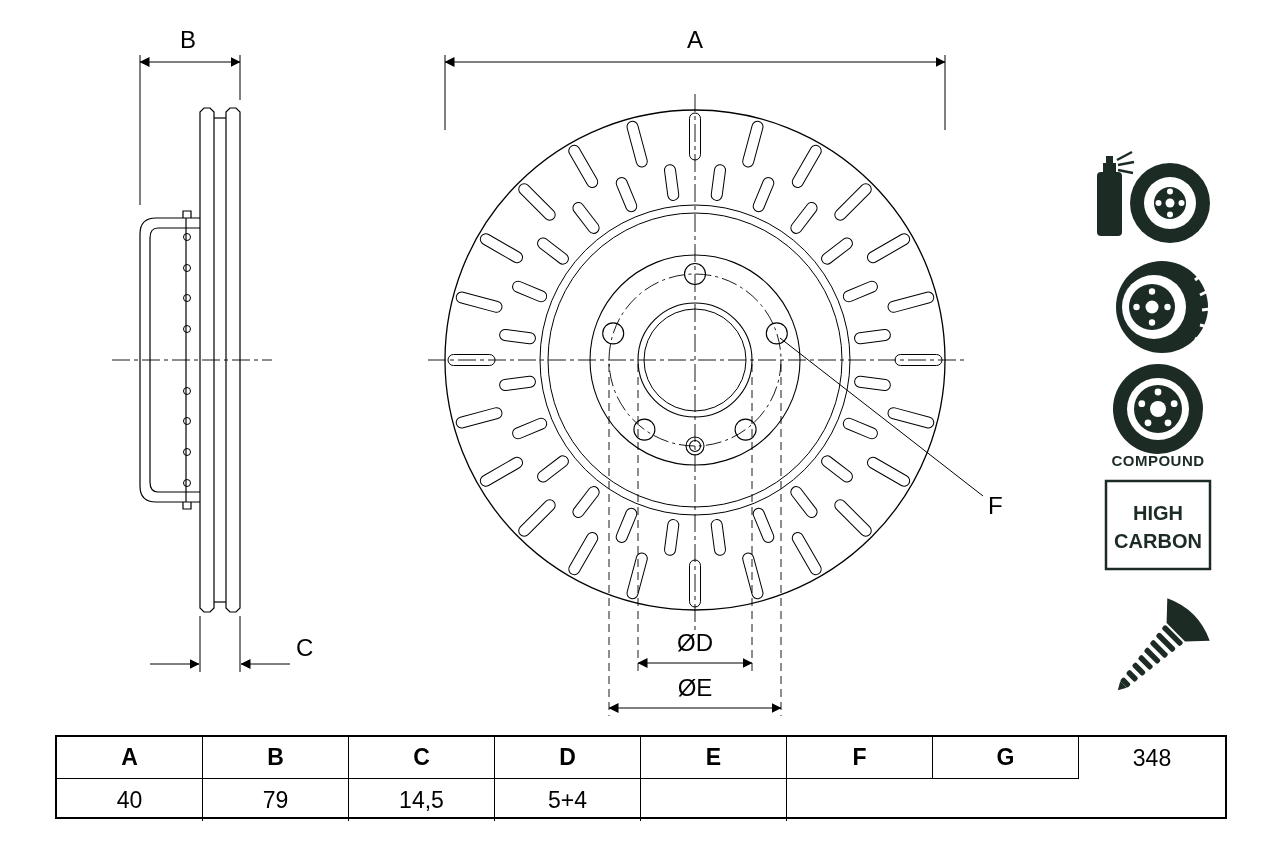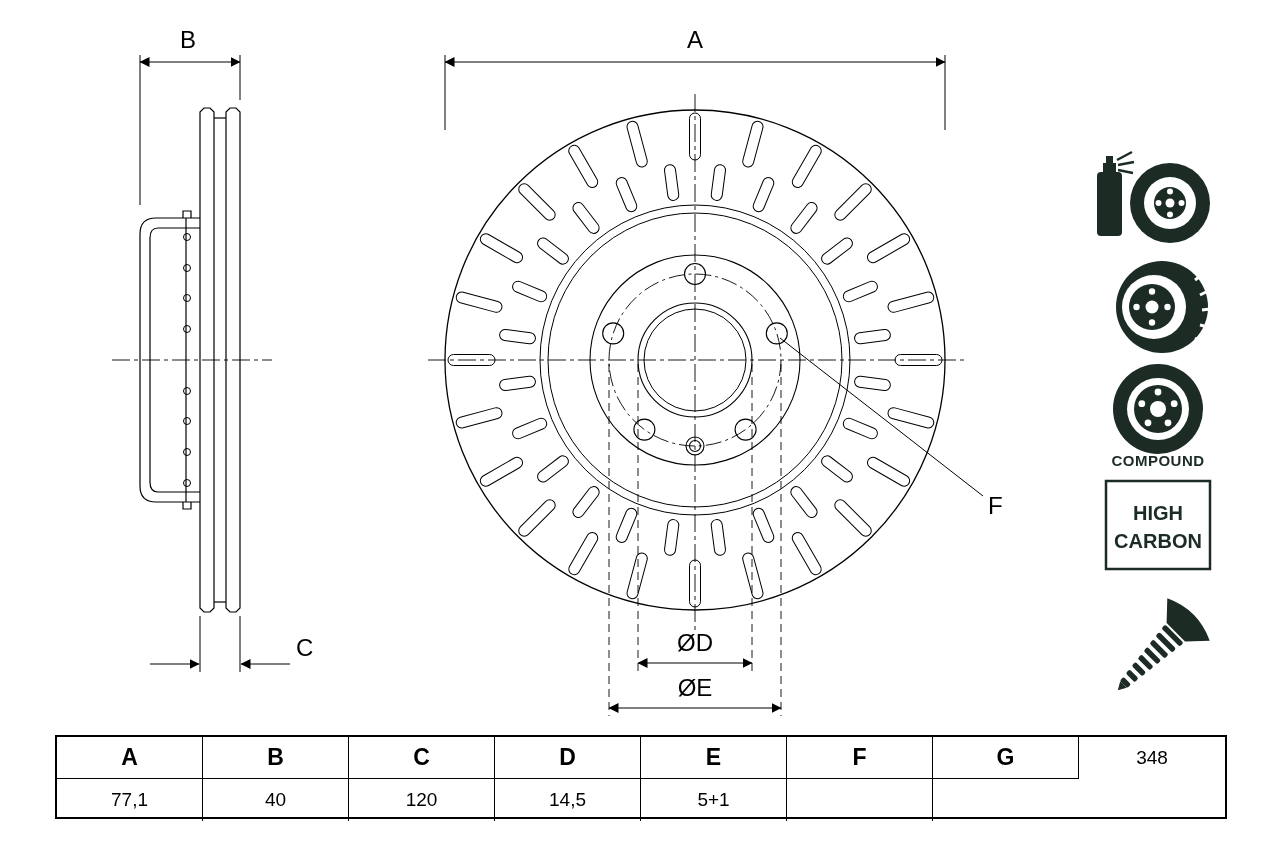--- a/index.html
+++ b/index.html
@@ -10,21 +10,21 @@
   .icon-text{font-weight:bold;fill:#1c2b24;}
   
   .spec-table{position:absolute;left:55px;top:735px;width:1172px;height:84px;
       display:grid;grid-template-columns:repeat(8,1fr);grid-template-rows:42px 42px;
       border:2px solid #000;box-sizing:border-box;background:#fff;}
   .spec-table .cell{border-right:1.5px solid #000;border-bottom:1.5px solid #000;
       display:flex;align-items:center;justify-content:center;color:#000;box-sizing:border-box;}
   .spec-table .cell:nth-child(8n){border-right:none;}
   .spec-table .cell.last-row{border-bottom:none;}
   .spec-table .head{font-weight:bold;font-size:23px;}
-  .spec-table .val{font-size:19px;}
+  .spec-table .val{font-size:23px;}
 </style>
 </head>
 <body>
 
 <div id="page">
 
   <svg width="1280" height="730" viewBox="0 0 1280 730">
     <defs>
       <marker id="arr" viewBox="0 0 10 10" refX="9.5" refY="5" markerWidth="10" markerHeight="10" orient="auto-start-reverse">
         <path d="M0,0 L10,5 L0,10 Z" fill="#000"></path>
@@ -238,21 +238,20 @@
   
   <div class="spec-table">
     <div class="cell head">A</div>
     <div class="cell head">B</div>
     <div class="cell head">C</div>
     <div class="cell head">D</div>
     <div class="cell head">E</div>
     <div class="cell head">F</div>
     <div class="cell head">G</div>
     <div class="cell val last-row">348</div>
-    <div class="cell val last-row">77,1</div>
     <div class="cell val last-row">40</div>
-    <div class="cell val last-row">120</div>
+    <div class="cell val last-row">79</div>
     <div class="cell val last-row">14,5</div>
-    <div class="cell val last-row">5+1</div>
+    <div class="cell val last-row">5+4</div>
     <div class="cell val last-row"></div>
   </div>
 
 </div>
 
 </body></html>

